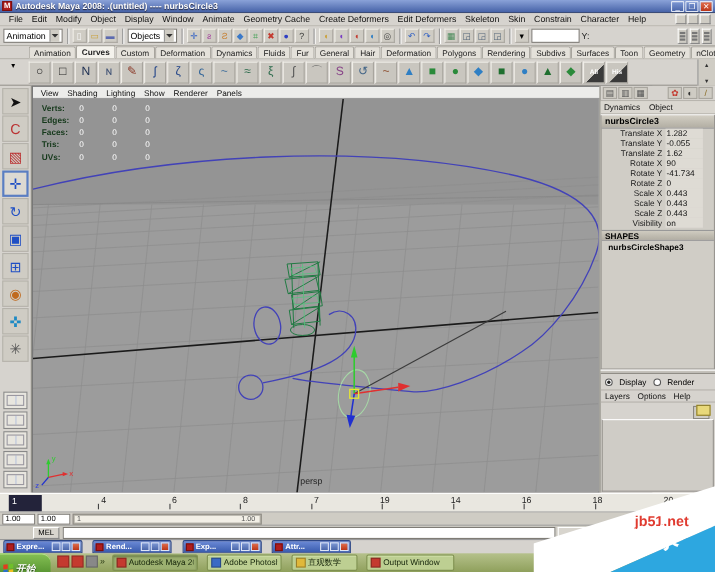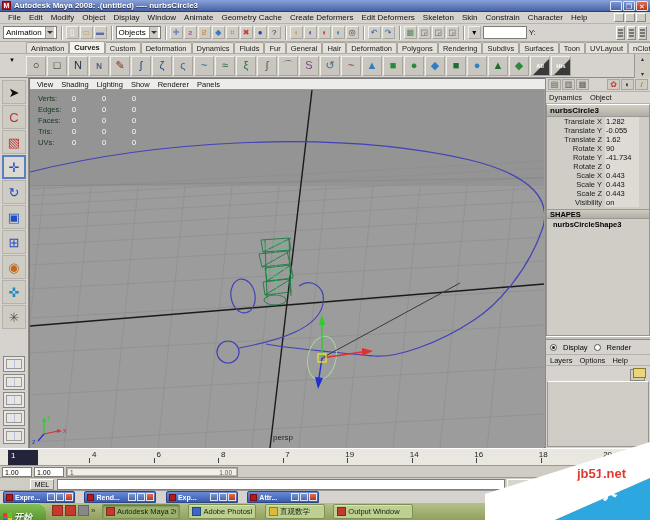--- a/index.html
+++ b/index.html
@@ -72,21 +72,21 @@
   .lb::after{content:"";position:absolute;inset:2px;border:1px solid #9a97a0;background:
     linear-gradient(#b8c4dd,#b8c4dd) 50% 0/1px 100% no-repeat}
 
   
   .viewport{position:absolute;left:29px;top:0;width:564px;height:370px;background:#9c9c9c;border:1px solid #777}
   .vp-menubar{height:11px;background:#ececea;border-bottom:1px solid #999;display:flex;align-items:center;padding-left:3px}
   .vp-mitem{font-size:7.5px;color:#111;padding:0 4px}
   .vp-canvas{position:relative;width:100%;height:358px;overflow:hidden}
   .hud{position:absolute;left:8px;top:3px;z-index:3}
   .hud-row{height:11px;display:flex;align-items:center}
-  .hud-label{width:34px;font-size:7.5px;color:#14381a;font-weight:normal}
+  .hud-label{width:34px;font-size:7.5px;color:#14381a;font-weight:bold}
   .hud-val{width:30px;font-size:7.5px;color:#fff}
   .persp-label{position:absolute;left:243px;bottom:6px;font-size:8px;color:#242424;z-index:3}
 
   
   .rightpanel{position:absolute;left:545px;top:0;width:105px;height:370px;background:#d6d3ce;border-left:1px solid #8e8b84;
     display:flex;flex-direction:column}
   .cb-iconrow{height:14px;display:flex;align-items:center;gap:1px;padding:0 2px;border-bottom:1px solid #b5b2ab}
   .cb-ic{width:13px;height:11px;background:#cfccc4;border:1px solid #a8a59e;font-size:8px;
     display:inline-flex;align-items:center;justify-content:center;line-height:1}
   .cb-right-ics{margin-left:auto;display:flex;gap:1px}
@@ -297,21 +297,21 @@
       <span class="stab">Fluids</span>
       <span class="stab">Fur</span>
       <span class="stab">General</span>
       <span class="stab">Hair</span>
       <span class="stab">Deformation</span>
       <span class="stab">Polygons</span>
       <span class="stab">Rendering</span>
       <span class="stab">Subdivs</span>
       <span class="stab">Surfaces</span>
       <span class="stab">Toon</span>
-      <span class="stab">UVLayout</span>
+      <span class="stab">Geometry</span>
       <span class="stab">nCloth</span>
     </div>
 
   <div class="shelfrow">
 
   <span class="shicon" style="color: rgb(34, 34, 34);">○</span>
       <span class="shicon" style="color: rgb(34, 34, 34);">□</span>
       <span class="shicon" style="color: rgb(34, 51, 85);">N</span>
       <span class="shicon" style="color: rgb(68, 85, 119);">ɴ</span>
       <span class="shicon" style="color: rgb(136, 51, 34);">✎</span>

